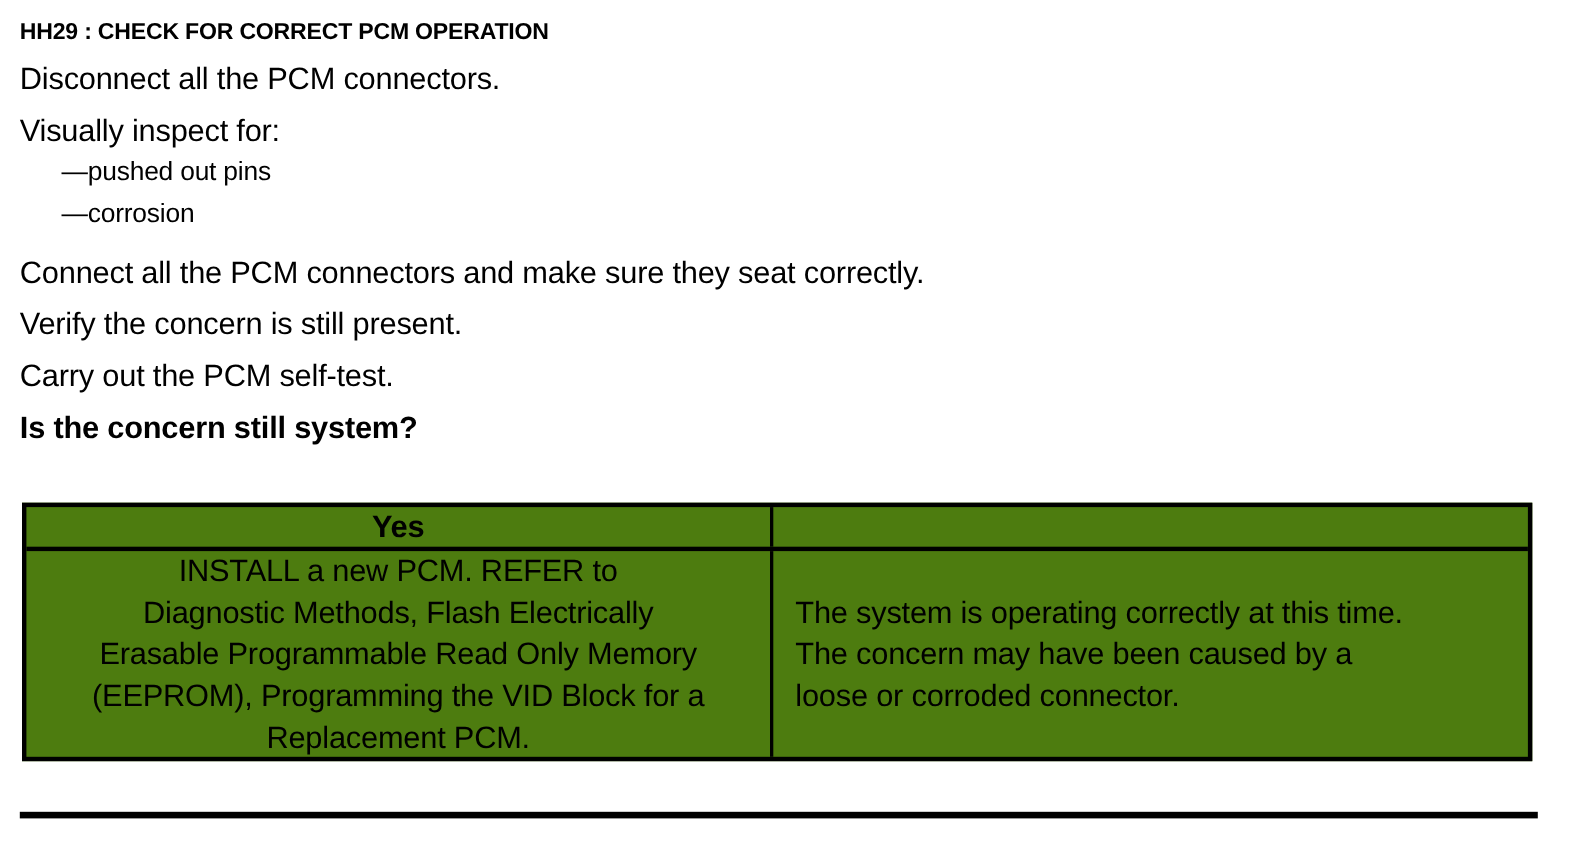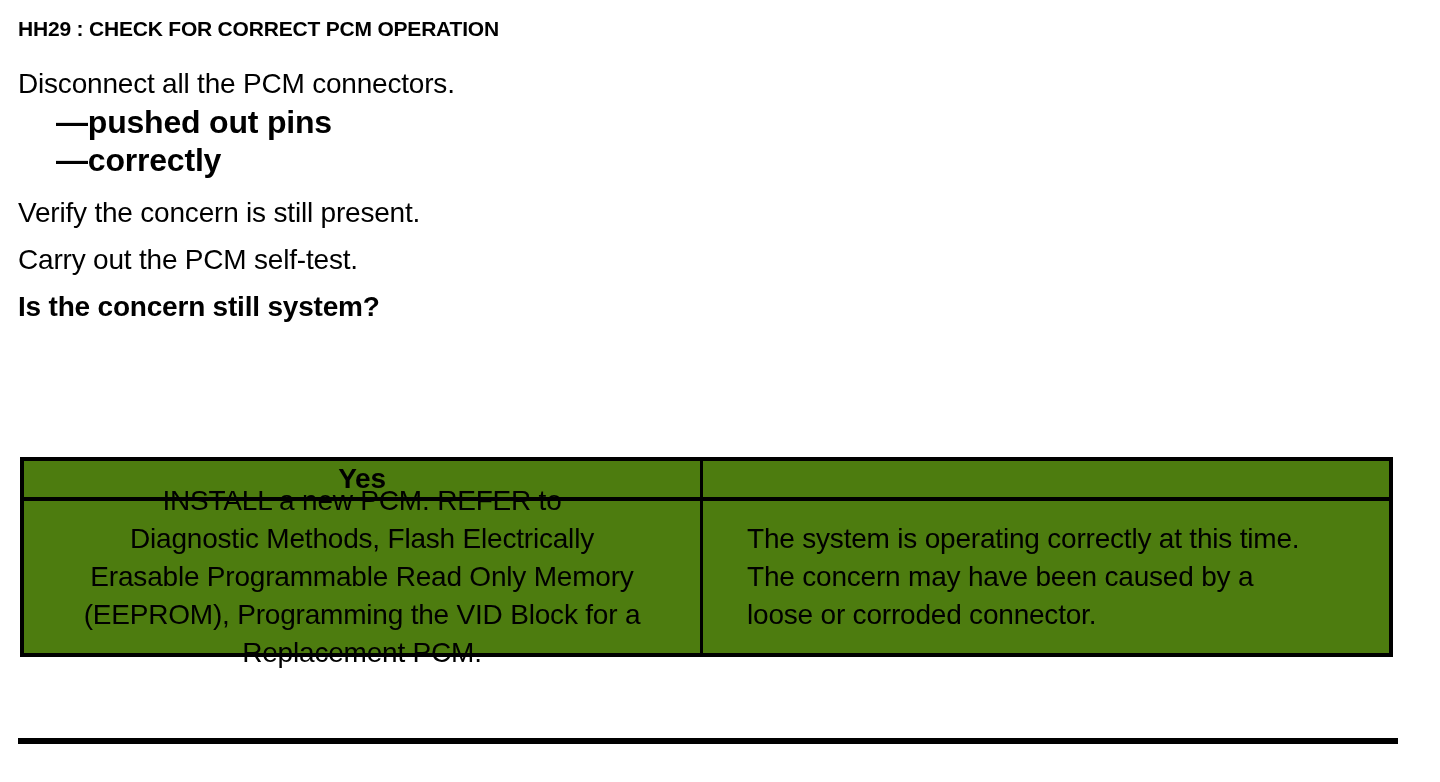--- a/index.html
+++ b/index.html
@@ -34,39 +34,37 @@
     line-height: 26px;
     white-space: nowrap;
   }
 
   
   .body-block {
     position: absolute;
     left: 18px;
     top: 48px;
     width: 1400px;
-    margin-top: 12px;
   }
   .instruction {
     font-size: 28px;
     line-height: 47px;
     font-weight: normal;
     white-space: nowrap;
     letter-spacing: -0.2px;
   }
   .instruction.bold {
     font-weight: bold;
   }
   .sub-item {
-    font-size: 32px;
+    font-size: 24px;
     line-height: 38px;
     white-space: nowrap;
     padding-left: 38px;
     letter-spacing: -0.2px;
-    font-weight: bold;
   }
   .sub-list {
     margin-top: -4px;
   }
   .gap-after-list { height: 10px; }
 
   
   .decision-table {
     position: absolute;
     left: 20px;
@@ -95,22 +93,21 @@
   }
   .dt-head-cell {
     height: 36px;
     display: flex;
     align-items: center;
     justify-content: center;
     font-weight: bold;
     font-size: 28px;
   }
   .dt-body-row {
-    height: 152px;
-    gap: 24px;
+    height: 187px;
   }
   .dt-body-left {
     display: flex;
     align-items: center;
     justify-content: center;
     text-align: center;
     overflow: visible;
   }
   .dt-body-left .cell-text {
     width: 690px;
@@ -145,28 +142,30 @@
 <body>
 
 <div class="page">
 
   <div class="step-title">HH29 : CHECK FOR CORRECT PCM OPERATION</div>
 
   <div class="body-block">
 
     <div class="instruction">Disconnect all the PCM connectors.</div>
 
+    <div class="instruction">Visually inspect for:</div>
 
     <div class="sub-list">
       <div class="sub-item">—pushed out pins</div>
-      <div class="sub-item">—correctly</div>
+      <div class="sub-item">—corrosion</div>
     </div>
 
     <div class="gap-after-list"></div>
 
+    <div class="instruction">Connect all the PCM connectors and make sure they seat correctly.</div>
 
     <div class="instruction">Verify the concern is still present.</div>
 
     <div class="instruction">Carry out the PCM self-test.</div>
 
     <div class="instruction bold">Is the concern still system?</div>
   </div>
 
   <div class="decision-table">
 

